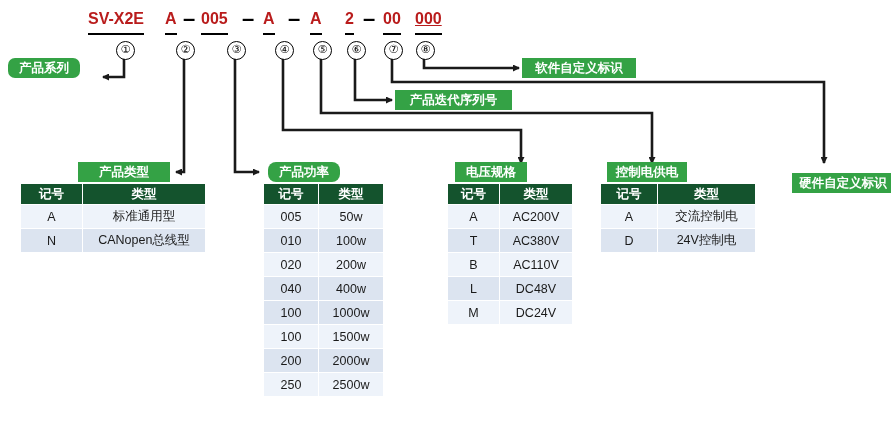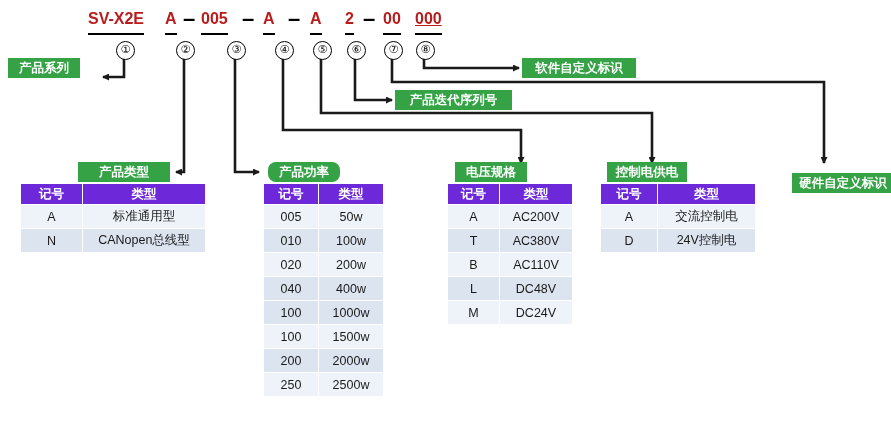--- a/index.html
+++ b/index.html
@@ -20,21 +20,21 @@
         border-radius:50%;font-size:11px;line-height:15px;text-align:center;
         color:#000;background:#fff;font-family:"DejaVu Sans",sans-serif;}
 
   
   .glabel{position:absolute;background:#34a245;color:#ffffff;font-weight:bold;
           font-size:12.5px;line-height:20px;height:20px;text-align:center;
           white-space:nowrap;padding:0 7px;box-sizing:border-box;}
 
   
   .tbl{position:absolute;border-collapse:collapse;table-layout:fixed;}
-  .tbl th{background:#6d28d9;color:#ffffff;font-weight:bold;font-size:12.5px;
+  .tbl th{background:#14532d;color:#ffffff;font-weight:bold;font-size:12.5px;
           height:20px;text-align:center;border:1px solid #ffffff;padding:0;}
   .tbl td{font-size:12.5px;color:#1a1a1a;height:23px;text-align:center;
           border:1px solid #ffffff;padding:0;background:#eef3fa;}
   .tbl tr.alt td{background:#dce4f0;}
 
   svg{position:absolute;left:0;top:0;pointer-events:none;}
 </style>
 </head>
 <body>
 
@@ -84,21 +84,21 @@
 
   <div class="circ" style="left:116px;top:41px;">①</div>
   <div class="circ" style="left:176px;top:41px;">②</div>
   <div class="circ" style="left:227px;top:41px;">③</div>
   <div class="circ" style="left:275px;top:41px;">④</div>
   <div class="circ" style="left:313px;top:41px;">⑤</div>
   <div class="circ" style="left:347px;top:41px;">⑥</div>
   <div class="circ" style="left:384px;top:41px;">⑦</div>
   <div class="circ" style="left:416px;top:41px;">⑧</div>
 
-  <div class="glabel" style="left:8px;top:58px;width:72px;">产品系列</div>
+  <div class="glabel" style="left:8px;top:58px;width:72px;border-radius:7px;">产品系列</div>
 
   <div class="glabel" style="left:78px;top:162px;width:92px;">产品类型</div>
 
   <div class="glabel" style="left:268px;top:162px;width:72px;border-radius:8px;">产品功率</div>
 
   <div class="glabel" style="left:455px;top:162px;width:72px;">电压规格</div>
 
   <div class="glabel" style="left:607px;top:162px;width:80px;">控制电供电</div>
 
   <div class="glabel" style="left:522px;top:58px;width:114px;">软件自定义标识</div>

